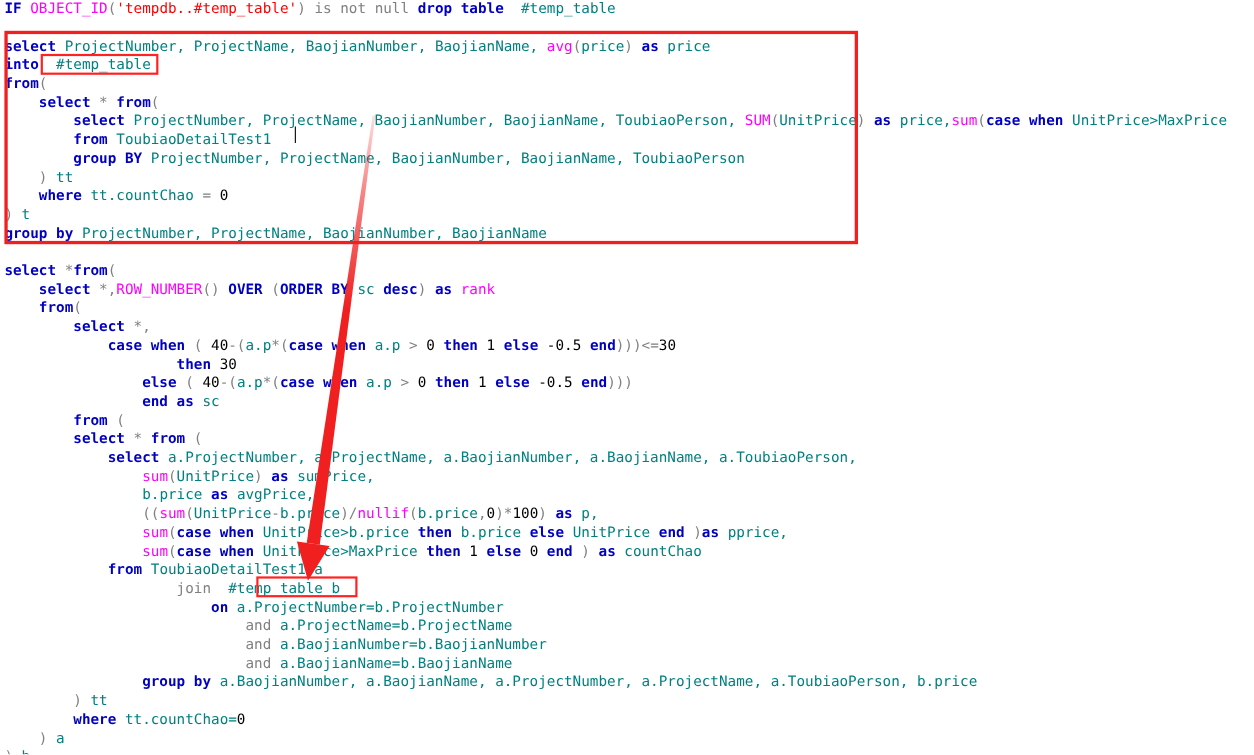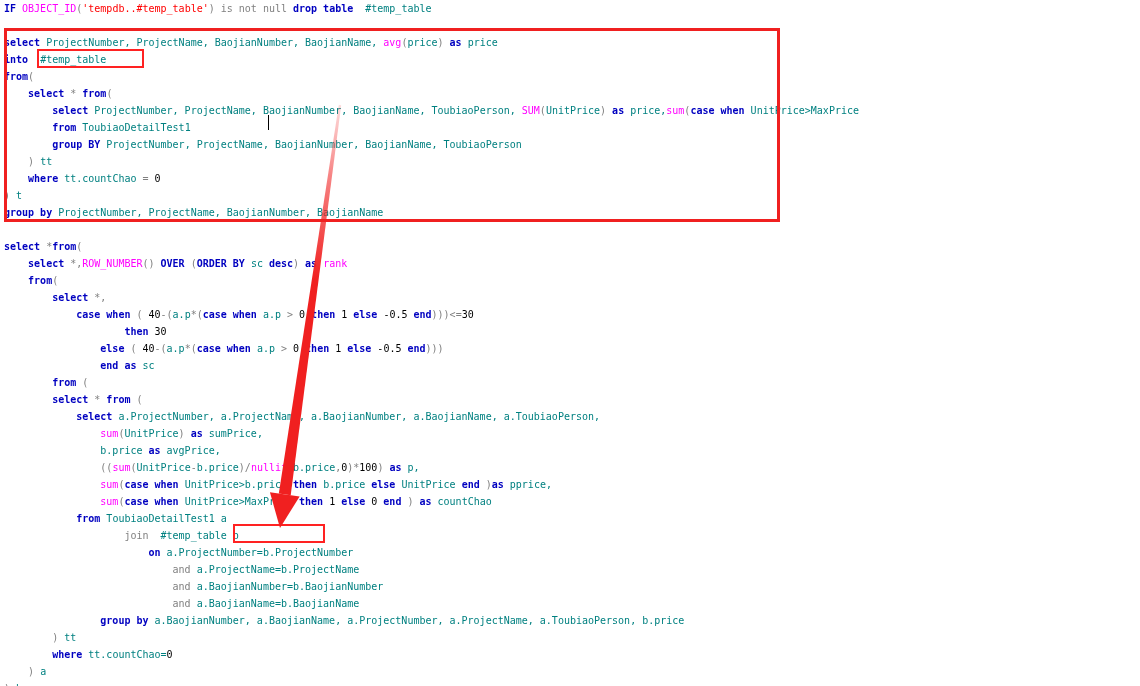--- a/index.html
+++ b/index.html
@@ -7,21 +7,21 @@
     padding: 0;
     background: #ffffff;
   }
   #editor {
     position: relative;
     width: 1140px;
     height: 686px;
     background: #ffffff;
     overflow: hidden;
     font-family: "DejaVu Sans Mono", "Liberation Mono", monospace;
-    font-size: 10px;
+    font-size: 13px;
     line-height: 17px;
     white-space: pre;
     letter-spacing: 0px;
   }
   .code-layer {
     position: absolute;
     left: 0;
     top: 0;
     width: 1140px;
     height: 686px;

